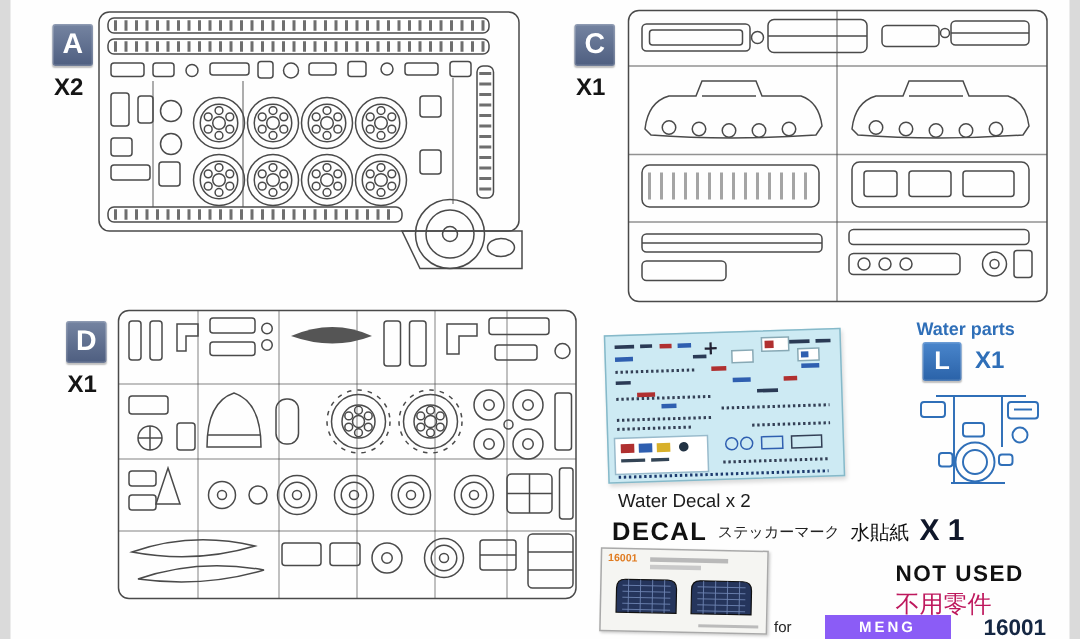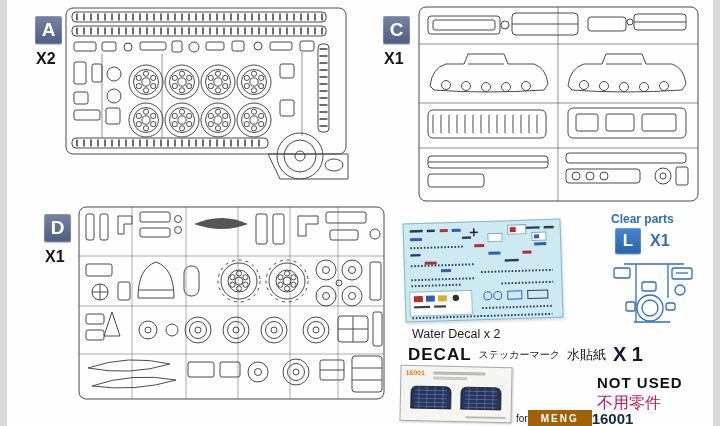--- a/index.html
+++ b/index.html
@@ -292,21 +292,21 @@
 
 <div class="abs" style="left:412px;top:327px;font-size:12.5px;color:#1b1b1b">Water Decal  x 2</div>
 
 <div class="abs" style="left:408px;top:343px;display:flex;align-items:center;gap:7px">
   <span style="font-size:17px;font-weight:bold;letter-spacing:1px;color:#111">DECAL</span>
   <span style="font-size:10px;color:#222">ステッカーマーク</span>
   <span style="font-size:13px;font-weight:normal;color:#111">水貼紙</span>
   <span style="font-size:20px;font-weight:bold;color:#0f172a">X 1</span>
 </div>
 
-<div class="abs" style="left:611px;top:212px;font-size:12px;font-weight:bold;color:#2f6fb8">Clear parts</div>
+<div class="abs" style="left:611px;top:212px;font-size:12px;font-weight:bold;color:#2f6fb8">Water parts</div>
 <div class="abs tile tile-blue" style="left:615px;top:228px;width:26px;height:26px;font-size:17px">
   <span>L</span>
 </div>
 <div class="abs count" style="left:650px;top:232px;color:#2f6fb8">X1</div>
 
 <svg class="abs" style="left:608px;top:256px" width="92" height="74" viewBox="0 0 92 74" fill="none" stroke="#2f6fb8" stroke-width="1.3">
   <line x1="16" y1="8" x2="76" y2="8"></line>
   <line x1="28" y1="8" x2="28" y2="66"></line>
   <line x1="60" y1="8" x2="60" y2="42"></line>
   <rect x="6" y="12" width="16" height="10" rx="2"></rect>
@@ -336,17 +336,17 @@
     <g stroke="#6d83b2" stroke-width=".6" fill="none">
       <path d="M8 8 H40 M8 12 H40 M8 16 H40 M8 20 H40 M8 24 H40"></path>
       <path d="M58 8 H90 M58 12 H90 M58 16 H90 M58 20 H90 M58 24 H90"></path>
       <path d="M12 4 V26 M20 4 V26 M28 4 V26 M36 4 V26"></path>
       <path d="M62 4 V26 M70 4 V26 M78 4 V26 M86 4 V26"></path>
     </g>
   </svg>
   <div style="position:absolute;right:5px;bottom:3px;width:40px;height:2.5px;background:#bbbbbb"></div>
 </div>
 
-<div class="abs" style="left:516px;top:410px;display:flex;align-items:center;gap:0">
+<div class="abs" style="left:516px;top:410px;display:flex;align-items:center;gap:22px">
   <span style="font-size:10px;color:#222">for</span>
-  <span style="background:#a16207;color:#fff;font-weight:bold;font-size:10px;letter-spacing:2px;padding:3px 13px">MENG</span>
+  <span style="background:#8b5cf6;color:#fff;font-weight:bold;font-size:10px;letter-spacing:2px;padding:3px 23px">MENG</span>
   <span style="font-size:15px;font-weight:bold;color:#152743">16001</span>
 </div>
 
 </body></html>

